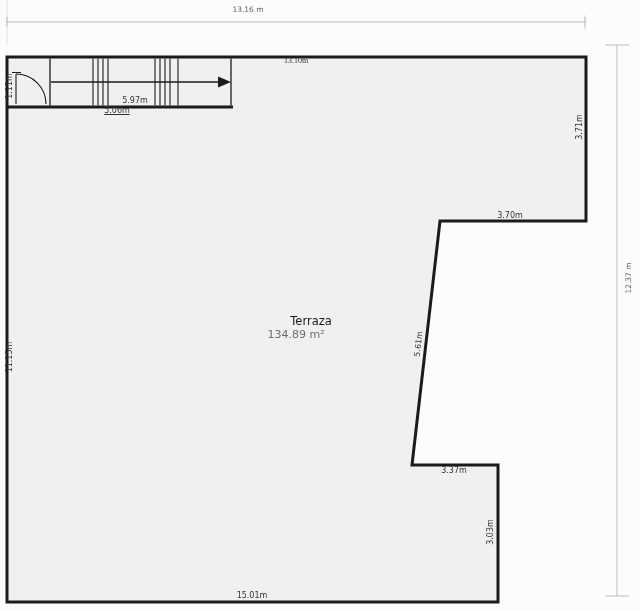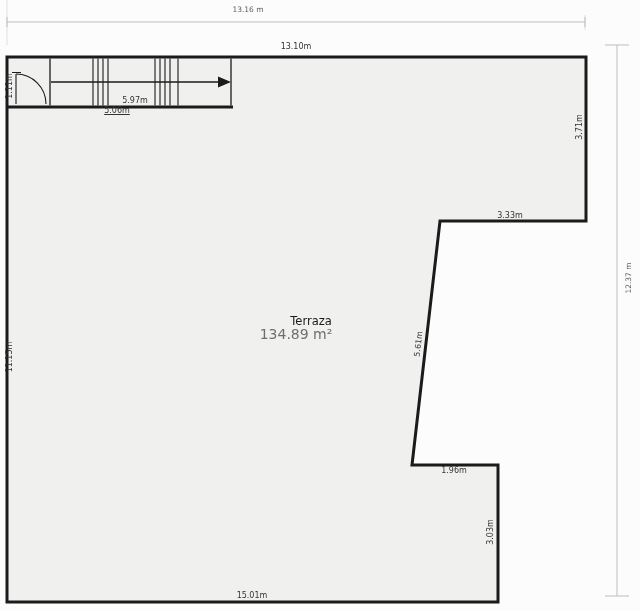--- a/index.html
+++ b/index.html
@@ -36,21 +36,21 @@
   }
   .lbl.muted {
     color: #5f5f5f;
     font-size: 7.5px;
   }
   .lbl.room-name {
     font-size: 11.5px;
     color: #1a1a1a;
   }
   .lbl.room-area {
-    font-size: 14px;
+    font-size: 11px;
     color: #6e6e6e;
   }
 </style>
 </head>
 <body>
 
 <div id="stage">
 
   <svg id="plan-svg" width="640" height="611" viewBox="0 0 640 611">
 
@@ -96,37 +96,37 @@
       <line x1="617" y1="45" x2="617" y2="596" stroke="#bdbdbd" stroke-width="1"></line>
       <line x1="605" y1="45" x2="629" y2="45" stroke="#bdbdbd" stroke-width="1"></line>
       <line x1="605" y1="596" x2="629" y2="596" stroke="#bdbdbd" stroke-width="1"></line>
     </g>
   </svg>
 
   <div class="lbl muted" style="left:248px; top:10px;">13.16 m</div>
 
   <div class="lbl muted rot90" style="left:629px; top:278px;">12.37 m</div>
 
-  <div class="lbl" style="left:296px; top:47px;">13.10m</div>
+  <div class="lbl" style="left:296px; top:61px;font-family:Liberation Serif, serif;">13.10m</div>
 
   <div class="lbl rot90" style="left:10px; top:86px;">1.11m</div>
 
   <div class="lbl" style="left:117px; top:101px;padding-left:36px;">5.97m</div>
 
   <div class="lbl" style="left:117px; top:111px;text-decoration:underline;">5.06m</div>
 
   <div class="lbl rot90" style="left:580px; top:127px;">3.71m</div>
 
-  <div class="lbl" style="left:510px; top:216px;">3.33m</div>
+  <div class="lbl" style="left:510px; top:216px;">3.70m</div>
 
   <div class="lbl rot-slant" style="left:419px; top:344px;">5.61m</div>
 
   <div class="lbl rot90" style="left:10px; top:357px;">11.15m</div>
 
-  <div class="lbl" style="left:454px; top:471px;">1.96m</div>
+  <div class="lbl" style="left:454px; top:471px;">3.37m</div>
 
   <div class="lbl rot90" style="left:491px; top:532px;">3.03m</div>
 
   <div class="lbl" style="left:252px; top:596px;">15.01m</div>
 
   <div class="lbl room-name" style="left:311px; top:322px;">Terraza</div>
 
   <div class="lbl room-area" style="left:296px; top:334px;">134.89 m²</div>
 
 </div>

